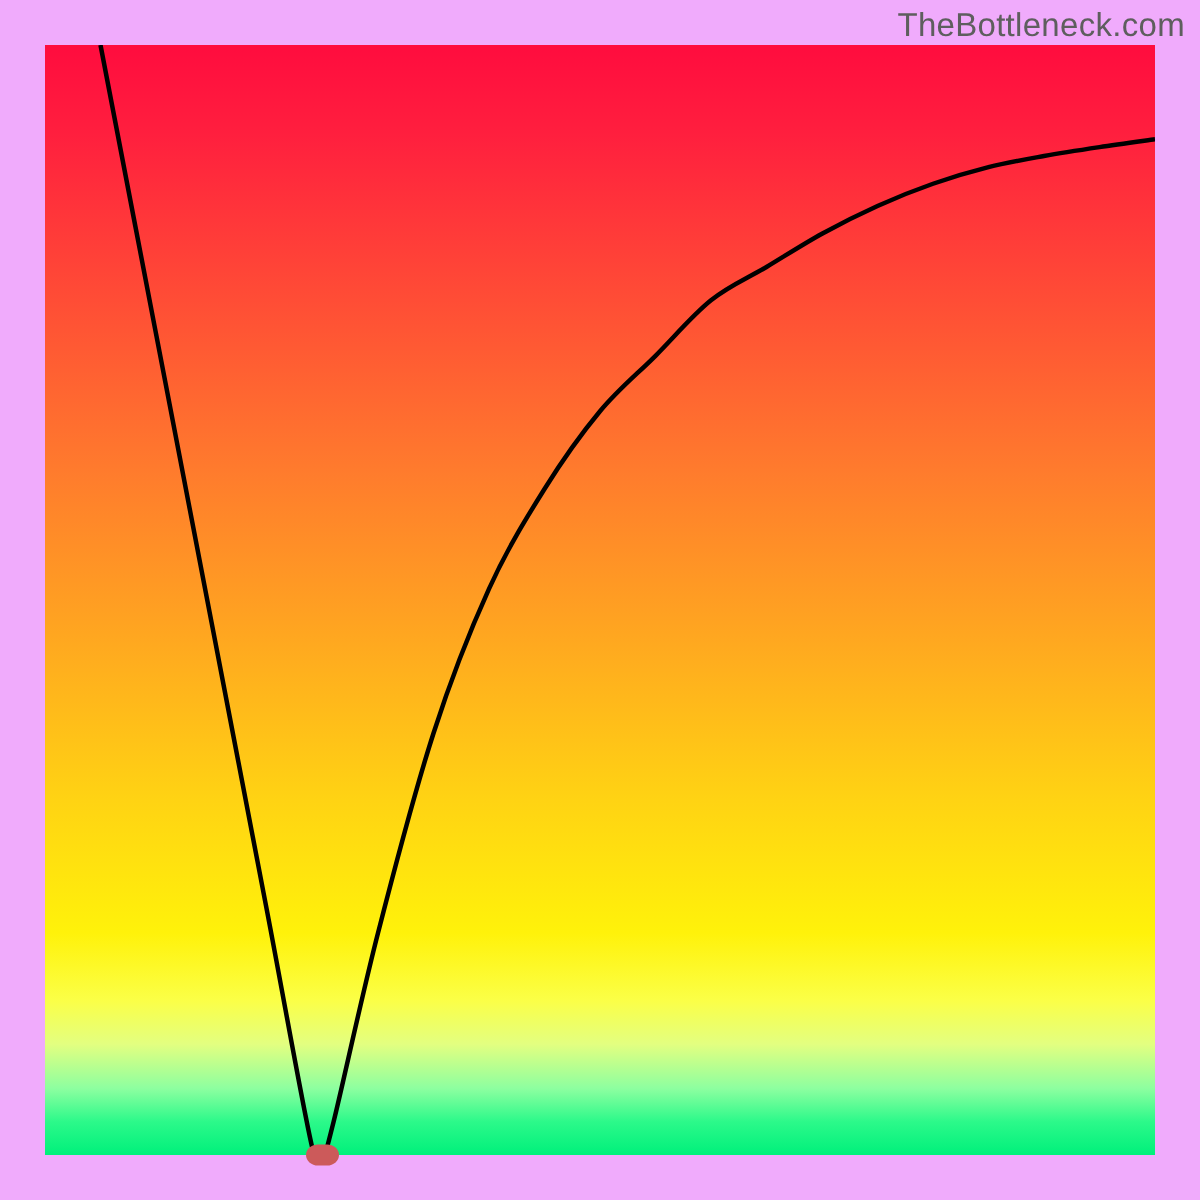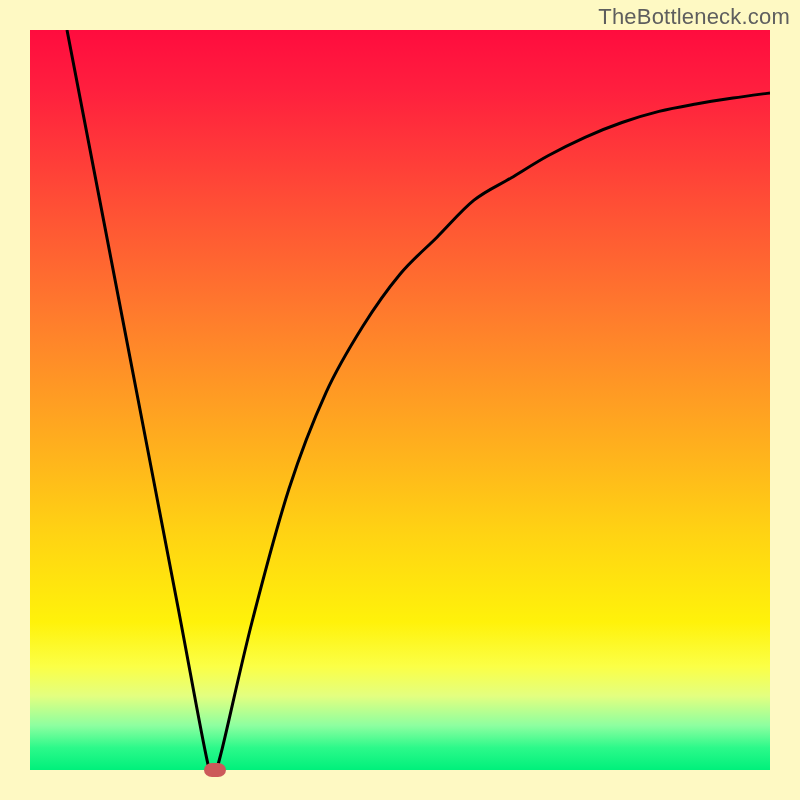--- a/index.html
+++ b/index.html
@@ -8,21 +8,21 @@
     width: 800px;
     height: 800px;
     overflow: hidden;
     font-family: Arial, Helvetica, sans-serif;
     background: #000;
   }
   .frame {
     position: relative;
     width: 800px;
     height: 800px;
-    background: #fef9c3;
+    background: #f0abfc;
   }
   .plot {
     position: absolute;
     left: 30px;
     top: 30px;
     width: 740px;
     height: 740px;
     
     background: linear-gradient(
       to bottom,

